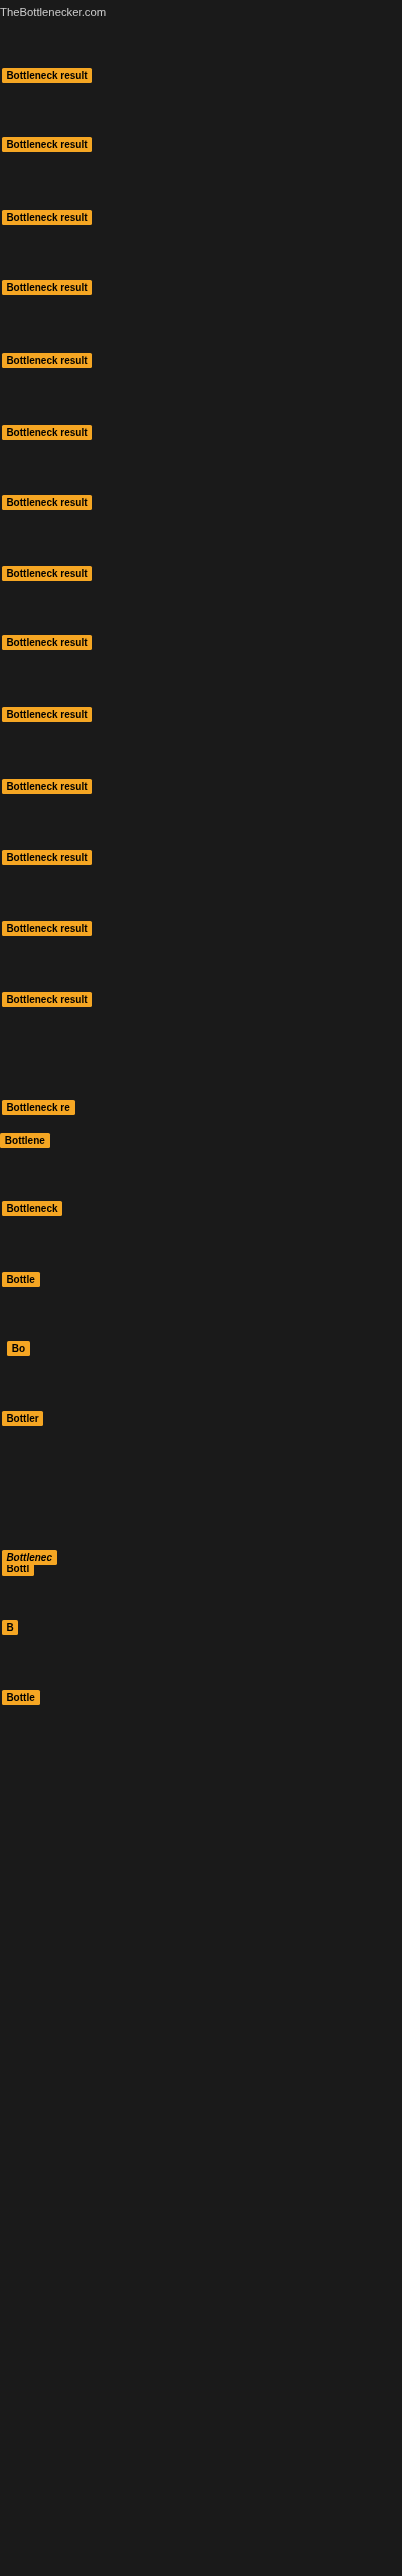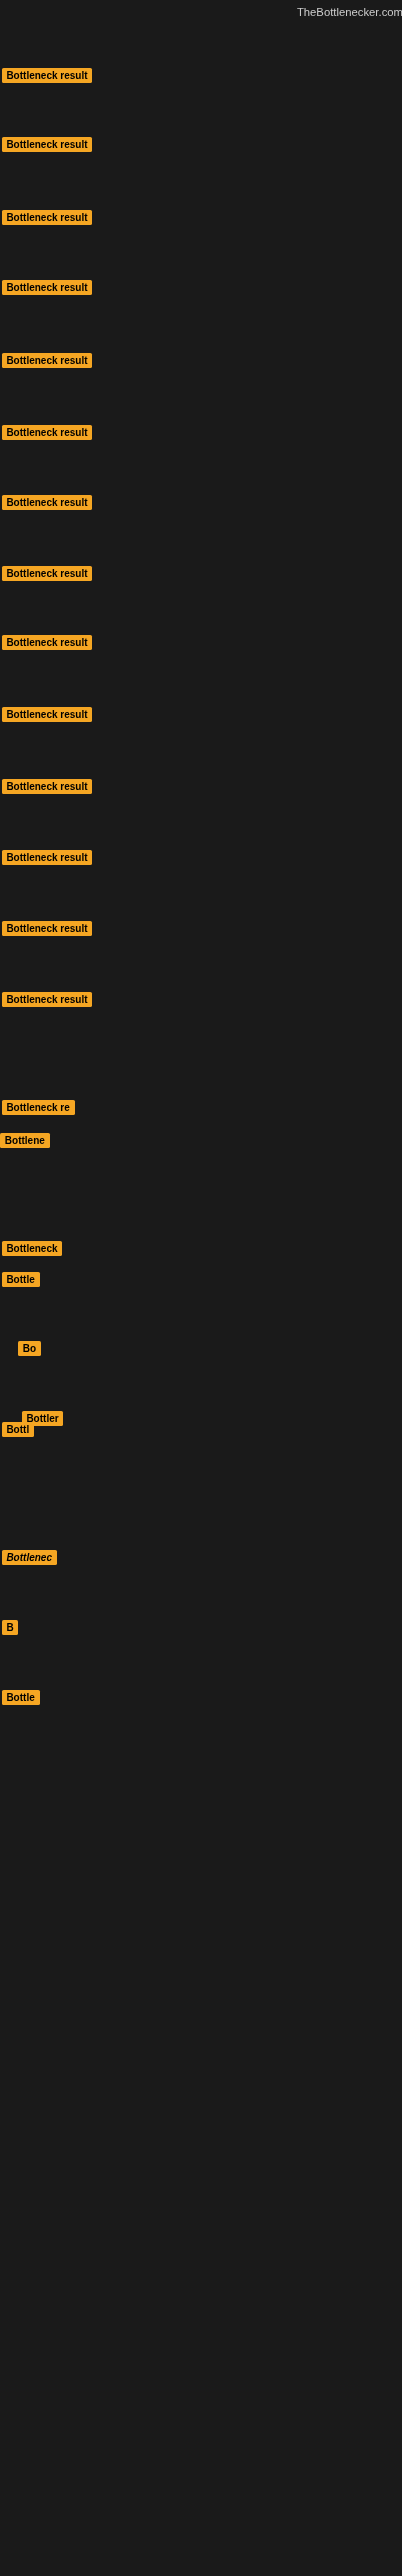--- a/index.html
+++ b/index.html
@@ -10,21 +10,21 @@
 
     body {
       width: 403px;
       min-height: 2576px;
       background-color: #1a1a1a;
       font-family: Arial, sans-serif;
       position: relative;
     }
 
     .site-title {
-      text-align: right;
+      text-align: left;
       color: #cccccc;
       font-size: 11.3px;
       padding: 6.4px 0 3.2px 0;
       font-weight: normal;
     }
 
     .bottleneck-badge {
       display: inline-block;
       background-color: #f5a623;
       color: #000000;
@@ -53,22 +53,22 @@
     <div style="position: absolute; top: 473px; left: 1.6px;"><span class="bottleneck-badge" style="max-width: 105px; display: inline-block;">Bottleneck result</span></div>
     <div style="position: absolute; top: 544px; left: 1.6px;"><span class="bottleneck-badge" style="max-width: 105px; display: inline-block;">Bottleneck result</span></div>
     <div style="position: absolute; top: 613px; left: 1.6px;"><span class="bottleneck-badge" style="max-width: 105px; display: inline-block;">Bottleneck result</span></div>
     <div style="position: absolute; top: 685px; left: 1.6px;"><span class="bottleneck-badge" style="max-width: 105px; display: inline-block;">Bottleneck result</span></div>
     <div style="position: absolute; top: 757px; left: 1.6px;"><span class="bottleneck-badge" style="max-width: 105px; display: inline-block;">Bottleneck result</span></div>
     <div style="position: absolute; top: 828px; left: 1.6px;"><span class="bottleneck-badge" style="max-width: 105px; display: inline-block;">Bottleneck result</span></div>
     <div style="position: absolute; top: 899px; left: 1.6px;"><span class="bottleneck-badge" style="max-width: 97px; display: inline-block;">Bottleneck result</span></div>
     <div style="position: absolute; top: 970px; left: 1.6px;"><span class="bottleneck-badge" style="max-width: 97px; display: inline-block;">Bottleneck result</span></div>
     <div style="position: absolute; top: 1078px; left: 1.6px;"><span class="bottleneck-badge" style="max-width: 81px; display: inline-block;">Bottleneck re</span></div>
     <div style="position: absolute; top: 1111px; left: 0;"><span class="bottleneck-badge" style="max-width: 64px; display: inline-block;">Bottlene</span></div>
-    <div style="position: absolute; top: 1179px; left: 1.6px; margin-top: 40px;"><span class="bottleneck-badge" style="max-width: 72px; display: inline-block;">Bottleneck</span></div>
+    <div style="position: absolute; top: 1179px; left: 1.6px;"><span class="bottleneck-badge" style="max-width: 72px; display: inline-block;">Bottleneck</span></div>
     <div style="position: absolute; top: 1250px; left: 1.6px;"><span class="bottleneck-badge" style="max-width: 52px; display: inline-block;">Bottle</span></div>
-    <div style="position: absolute; top: 1319px; left: 18px;"><span class="bottleneck-badge" style="max-width: 28px; display: inline-block;">Bo</span></div>
-    <div style="position: absolute; top: 1389px; left: 1.6px;"><span class="bottleneck-badge" style="max-width: 55px; display: inline-block; margin-left: 20px;">Bottler</span></div>
-    <div style="position: absolute; top: 1400px; left: 1.6px;"><span class="bottleneck-badge" style="max-width: 44px; display: inline-block;">Bottl</span></div>
+    <div style="position: absolute; top: 1319px; left: 7px;"><span class="bottleneck-badge" style="max-width: 28px; display: inline-block;">Bo</span></div>
+    <div style="position: absolute; top: 1389px; left: 1.6px;"><span class="bottleneck-badge" style="max-width: 55px; display: inline-block;">Bottler</span></div>
+    <div style="position: absolute; top: 1539px; left: 1.6px;"><span class="bottleneck-badge" style="max-width: 44px; display: inline-block;">Bottl</span></div>
     <div style="position: absolute; top: 1528px; left: 1.6px;"><span class="bottleneck-badge" style="max-width: 68px; display: inline-block; font-style: italic;">Bottlenec</span></div>
     <div style="position: absolute; top: 1598px; left: 1.6px;"><span class="bottleneck-badge" style="max-width: 17.7px; display: inline-block;">B</span></div>
     <div style="position: absolute; top: 1668px; left: 1.6px;"><span class="bottleneck-badge" style="max-width: 52px; display: inline-block;">Bottle</span></div>
   </div>
 
 
 </body></html>

